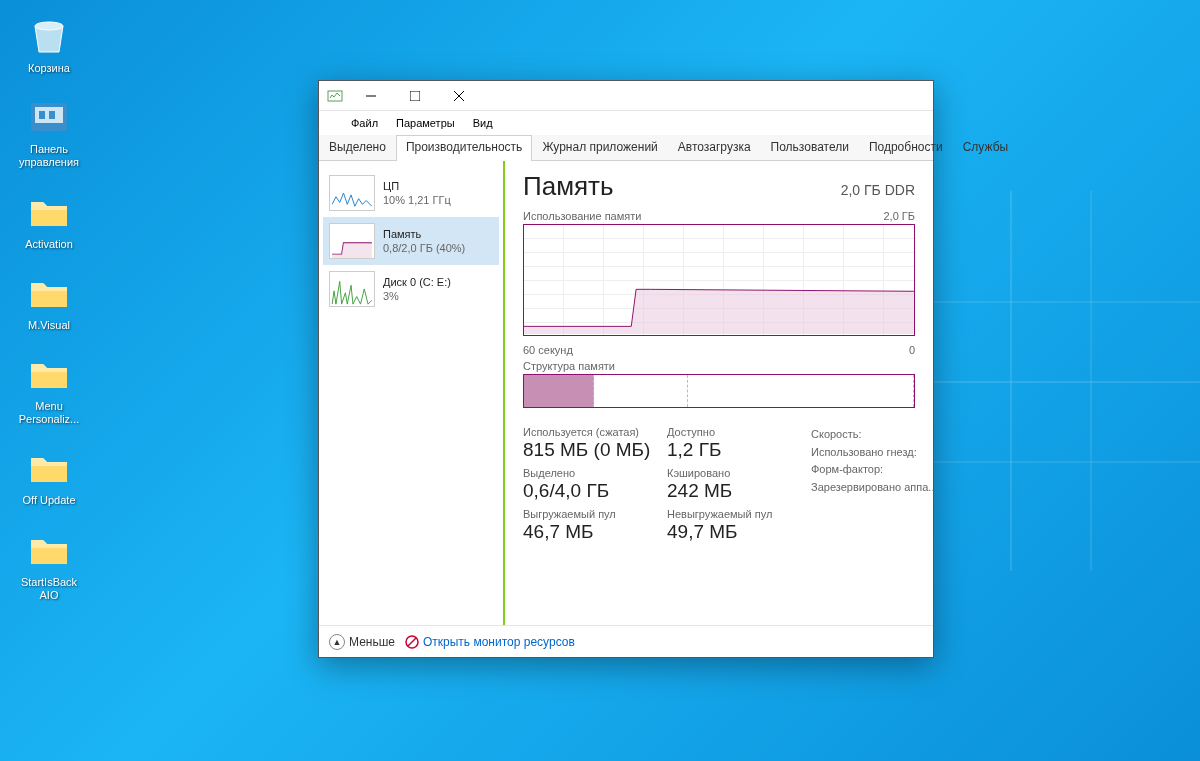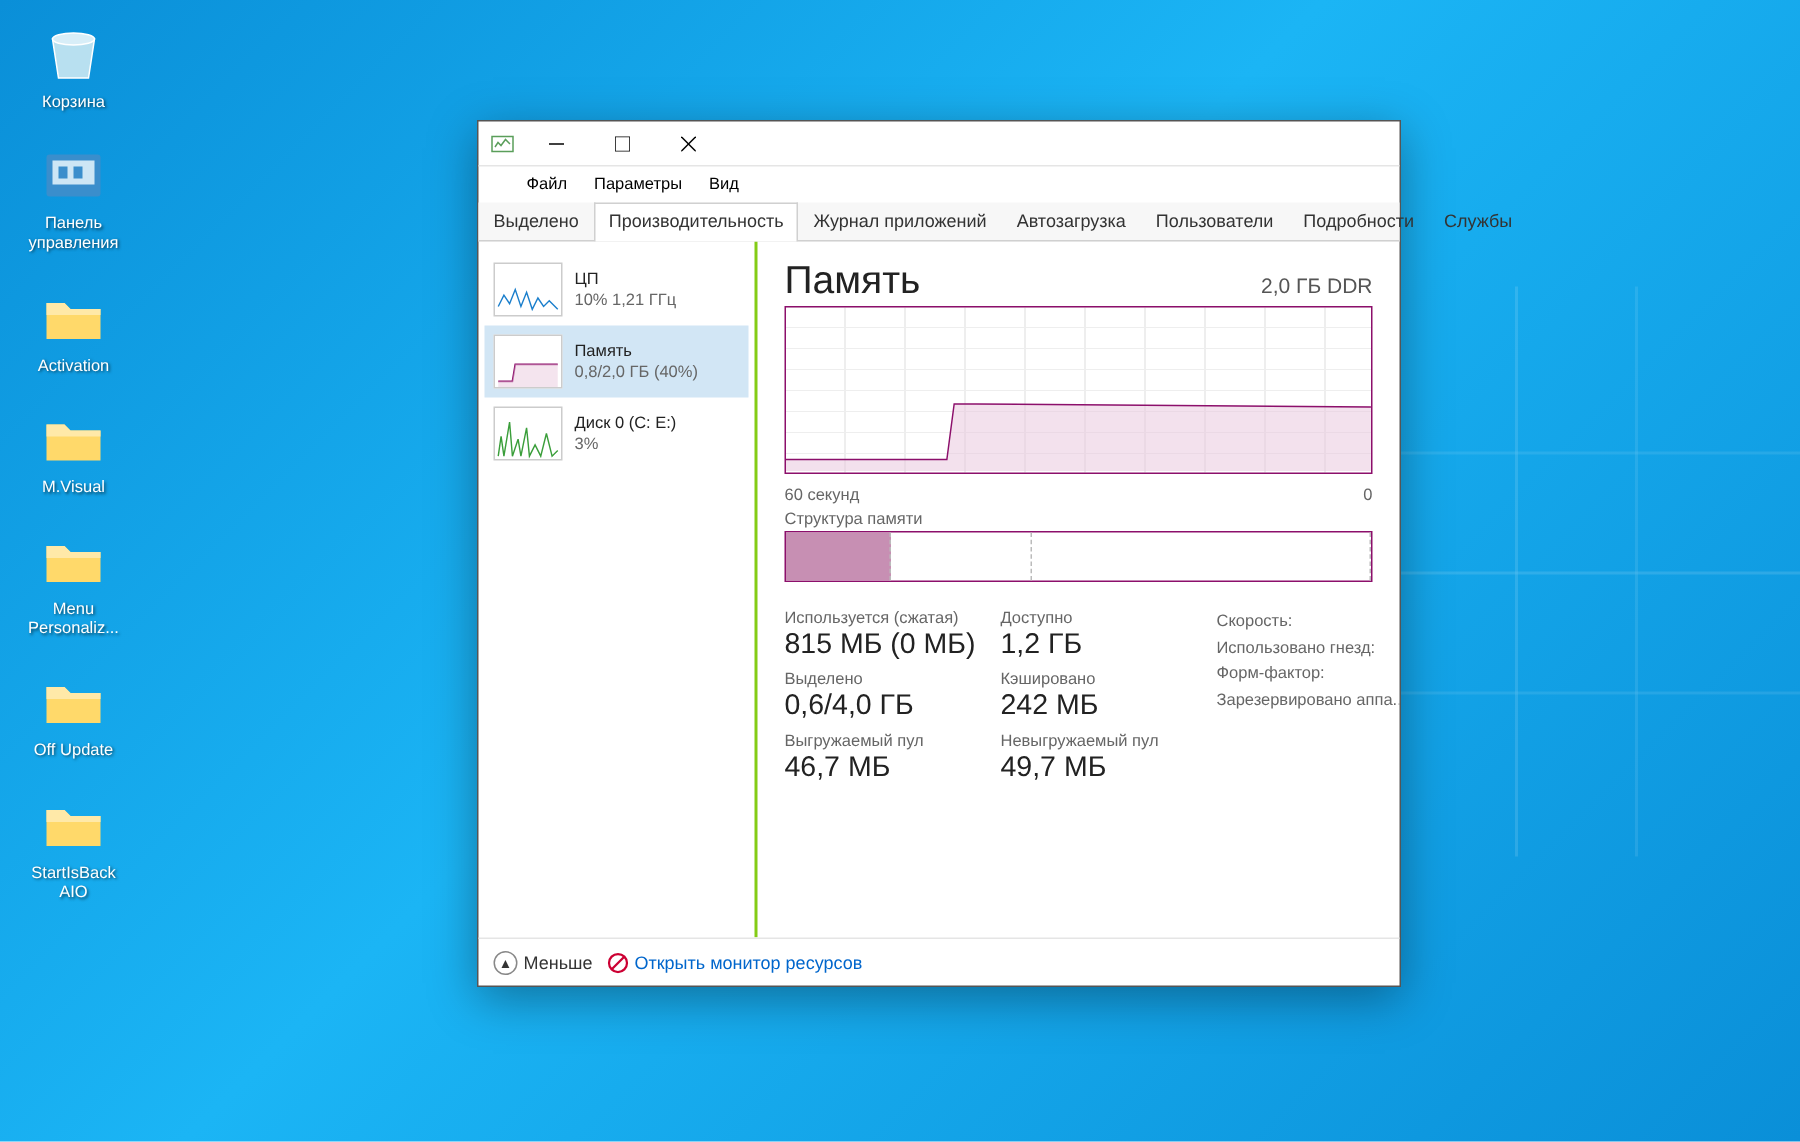--- a/index.html
+++ b/index.html
@@ -190,20 +190,24 @@
               <span class="t1">Диск 0 (C: E:)</span>
               <span class="t2">3%</span>
             </div>
           </div>
         </div>
       <div class="main">
         <div class="hdr">
           <h1>Память</h1>
           <div class="right">2,0 ГБ DDR</div>
         </div>
+        <div class="section-label">
+          <span>Использование памяти</span>
+          <span>2,0 ГБ</span>
+        </div>
         <div class="chart">
           <svg viewBox="0 0 400 112" preserveAspectRatio="none">
             <path d="M0,104 L110,104 L115,66 L130,66 L400,68 L400,112 L0,112 Z" fill="#e9c9de" opacity=".55"></path>
             <path d="M0,104 L110,104 L115,66 L130,66 L400,68" fill="none" stroke="#8c0f6b" stroke-width="1"></path>
           </svg>
         </div>
         <div class="section-label">
           <span>60 секунд</span>
           <span>0</span>
         </div>

